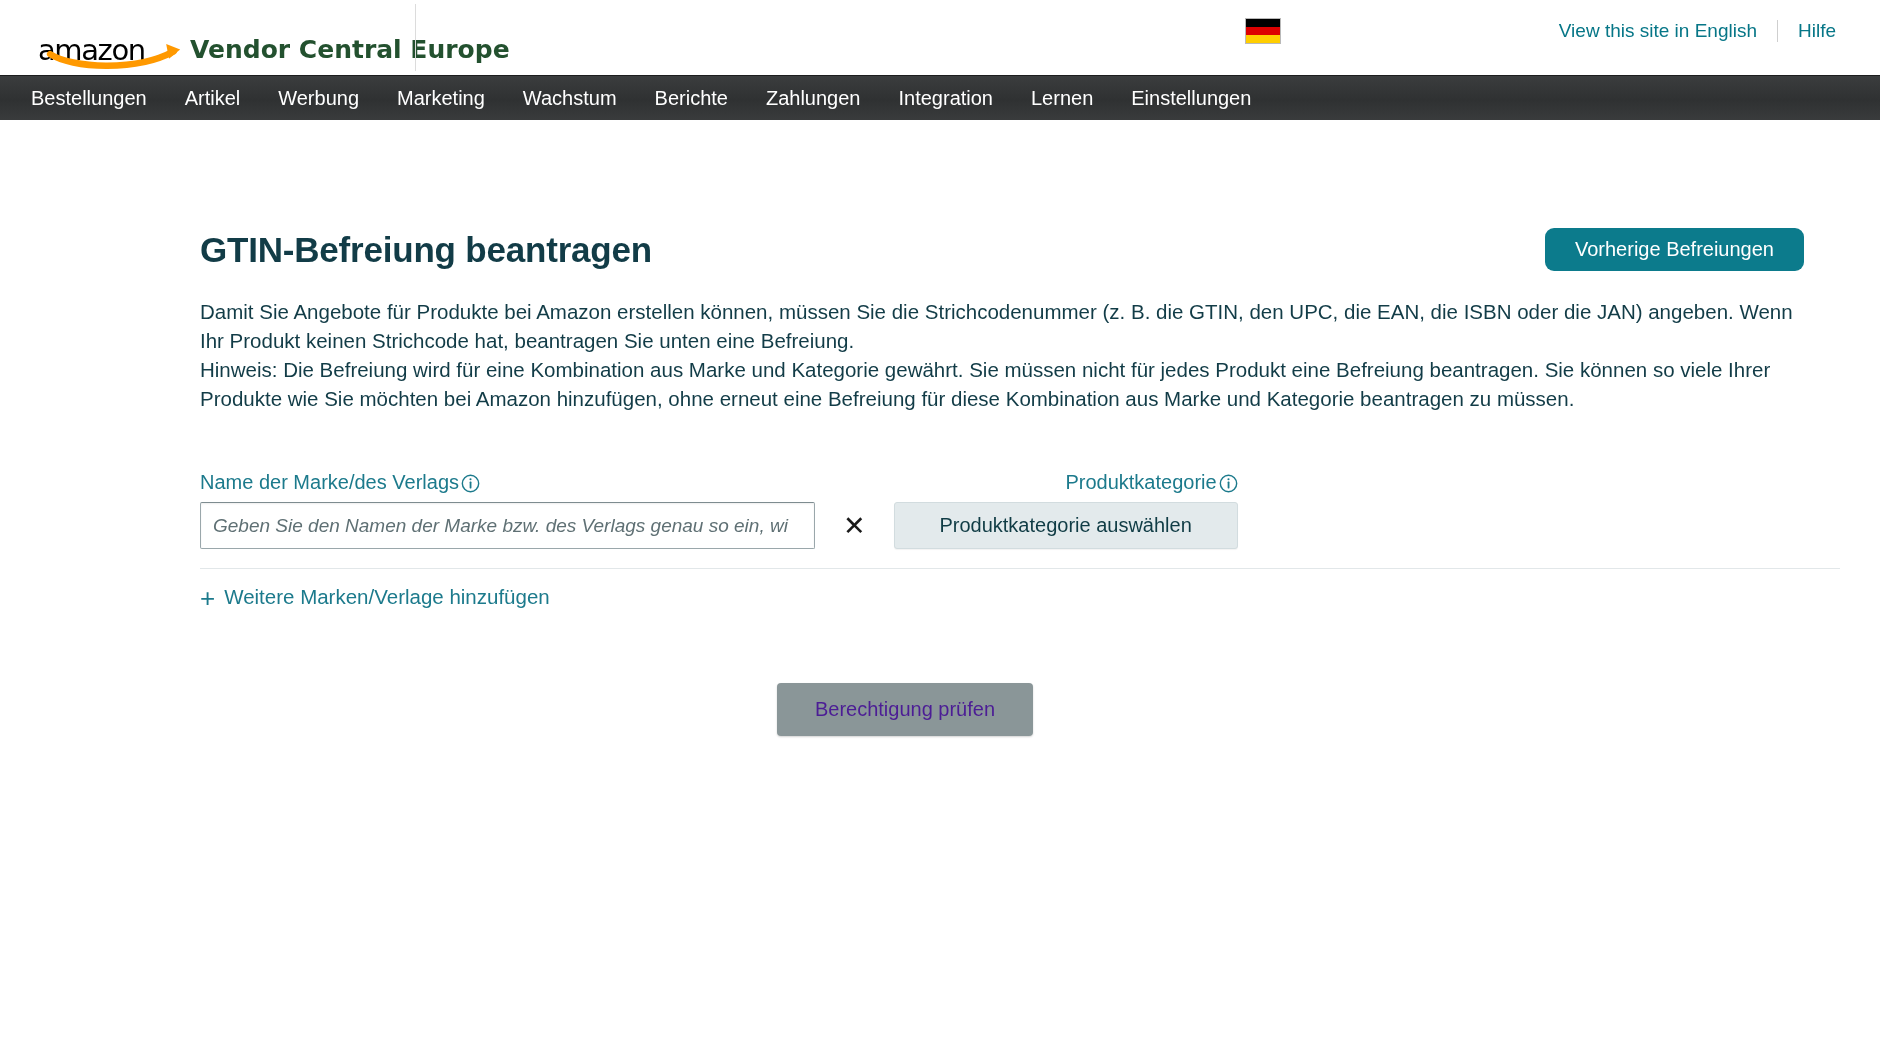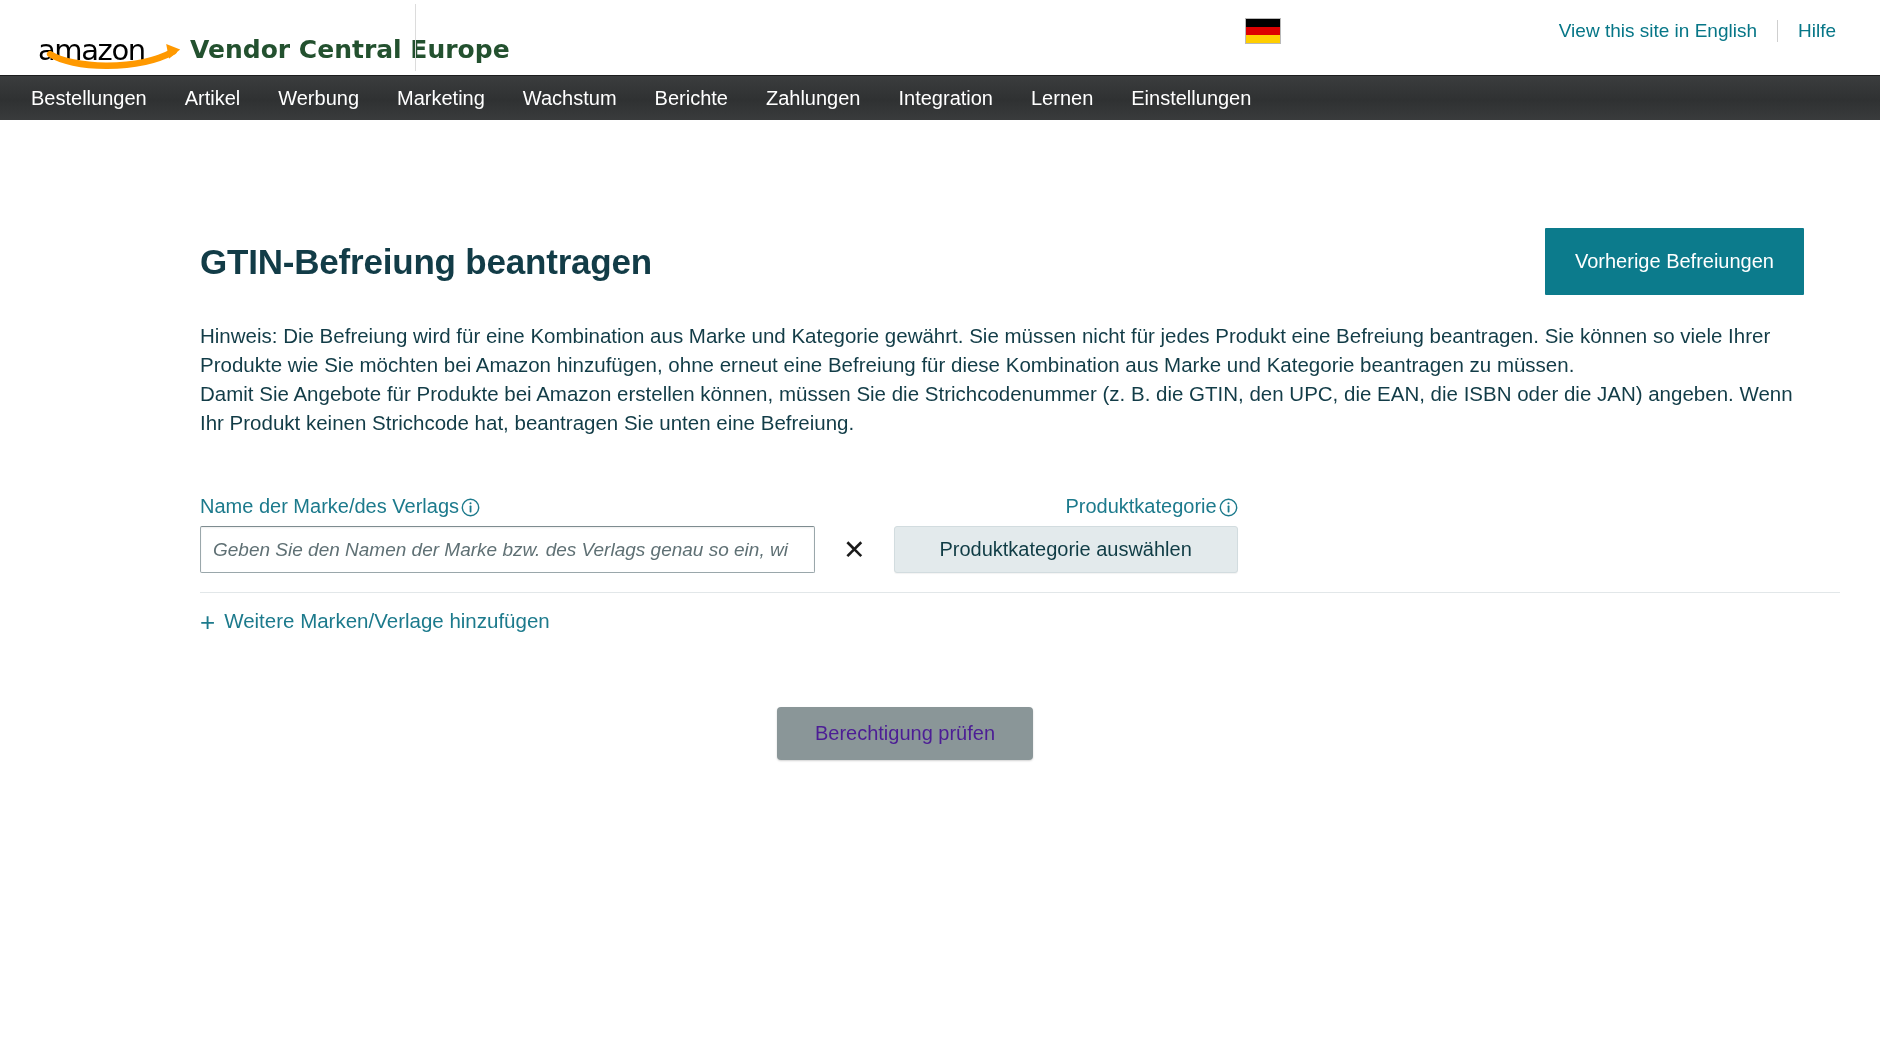--- a/index.html
+++ b/index.html
@@ -151,23 +151,23 @@
     font-weight: 700;
     color: #123c47;
     letter-spacing: -0.2px;
   }
   .btn-prev {
     background: #0c7b8c;
     color: #ffffff;
     border: none;
     font-size: 20px;
     font-family: inherit;
-    padding: 22px 30px;
+    padding: 10px 30px;
     cursor: pointer;
-    border-radius: 1px;
+    border-radius: 9px;
     margin-right: 36px;
     white-space: nowrap;
   }
 
   .intro {
     margin-top: 26px;
     color: #123c47;
     font-size: 20.5px;
     line-height: 29px;
     max-width: 1620px;
@@ -341,22 +341,22 @@
 
 <main class="main">
   <div class="content">
 
     <div class="title-row">
       <h1 class="page-title">GTIN-Befreiung beantragen</h1>
       <button class="btn-prev">Vorherige Befreiungen</button>
     </div>
 
     <div class="intro">
+      <p>Damit Sie Angebote für Produkte bei Amazon erstellen können, müssen Sie die Strichcodenummer (z. B. die GTIN, den UPC, die EAN, die ISBN oder die JAN) angeben. Wenn Ihr Produkt keinen Strichcode hat, beantragen Sie unten eine Befreiung.</p>
       <p>Hinweis: Die Befreiung wird für eine Kombination aus Marke und Kategorie gewährt. Sie müssen nicht für jedes Produkt eine Befreiung beantragen. Sie können so viele Ihrer Produkte wie Sie möchten bei Amazon hinzufügen, ohne erneut eine Befreiung für diese Kombination aus Marke und Kategorie beantragen zu müssen.</p>
-      <p>Damit Sie Angebote für Produkte bei Amazon erstellen können, müssen Sie die Strichcodenummer (z. B. die GTIN, den UPC, die EAN, die ISBN oder die JAN) angeben. Wenn Ihr Produkt keinen Strichcode hat, beantragen Sie unten eine Befreiung.</p>
     </div>
 
     <div class="form-area">
 
       <div class="form-row">
 
         <div class="field-brand">
           <div class="field-label">
             <span>Name der Marke/des Verlags</span>
             <span class="info-icon">

